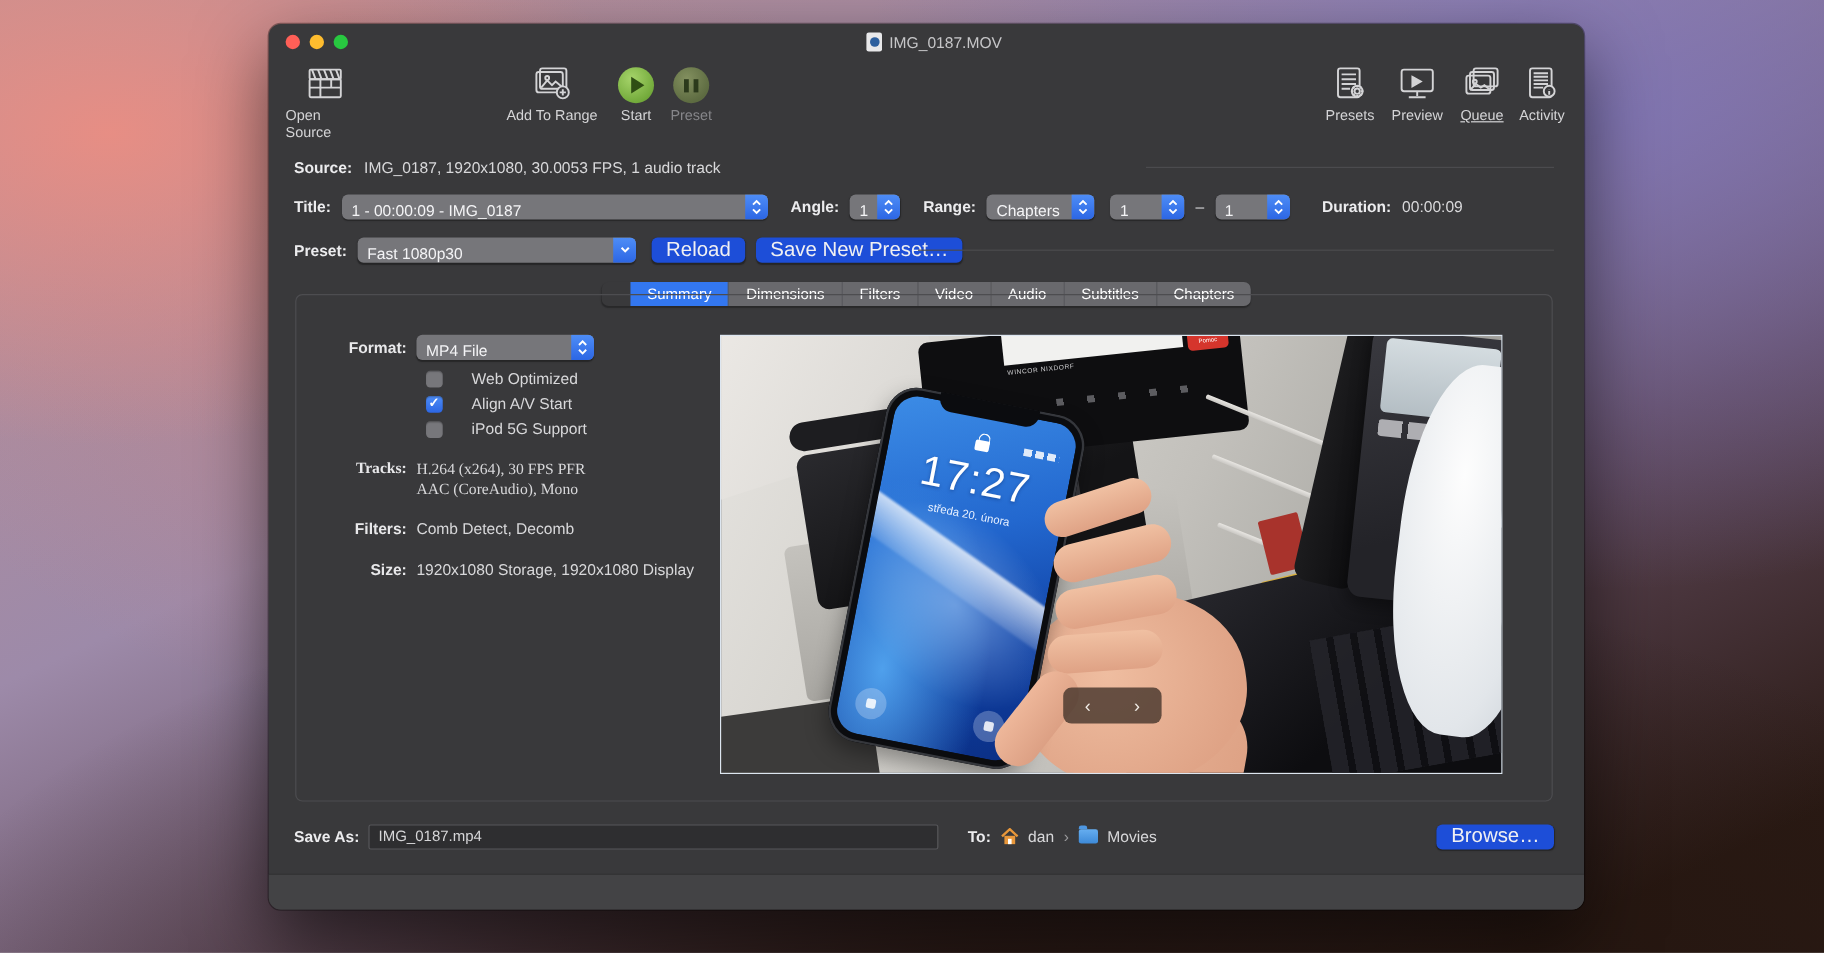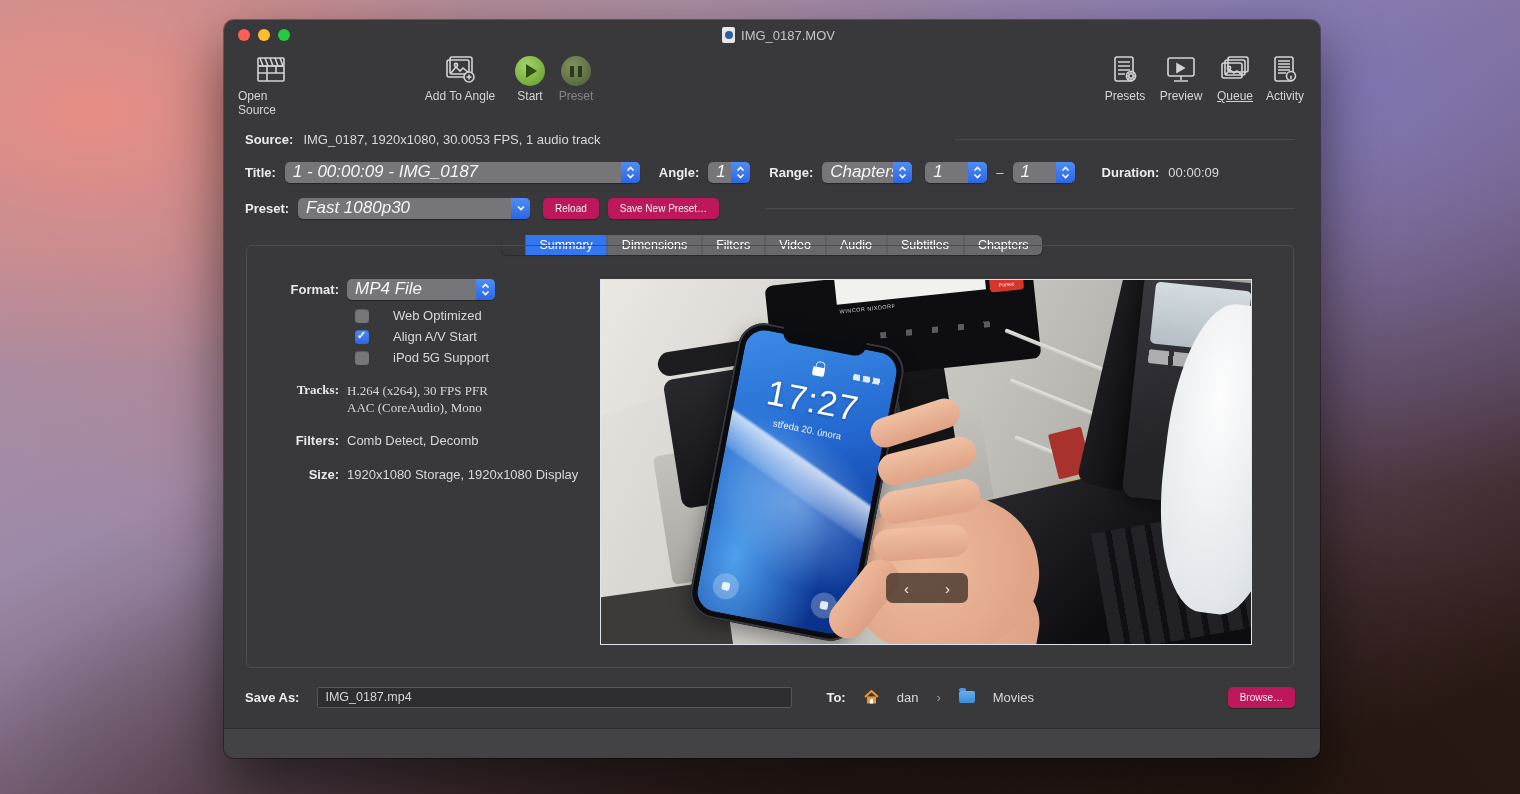--- a/index.html
+++ b/index.html
@@ -37,24 +37,24 @@
   .playcirc .tri { width:0; height:0; border-left:11px solid #2e4e14; border-top:7px solid transparent; border-bottom:7px solid transparent; margin-left:3px; }
   .pausecirc { width:30px; height:30px; border-radius:50%; background:radial-gradient(circle at 38% 32%, #83905f, #5d6b41 72%); display:flex; align-items:center; justify-content:center; gap:4px; }
   .pausecirc i { width:4px; height:11px; background:#2c3a1c; }
   svg.line { stroke:#d4d4d6; fill:none; stroke-width:1.6; }
 
   
   .lbl { font-weight:bold; color:#ececee; }
   .row { position:absolute; display:flex; align-items:center; }
   .hline { position:absolute; height:1px; background:#4b4b4e; }
 
-  .popup { display:inline-flex; align-items:flex-start; height:21px; background:#76767a; border-radius:5px; color:#f4f4f6; font-size:17px; box-shadow:0 1px 1px rgba(0,0,0,.35); overflow:hidden;font-style:italic; }
+  .popup { display:inline-flex; align-items:flex-end; height:21px; background:#76767a; border-radius:5px; color:#f4f4f6; font-size:13px; box-shadow:0 1px 1px rgba(0,0,0,.35); overflow:hidden; }
   .popup .txt { padding:0 8px; flex:1; white-space:nowrap; overflow:hidden; }
   .cap { width:19px; height:21px; background:linear-gradient(#4e8df6,#2c66e4); display:flex; align-items:center; justify-content:center; flex:none; }
-  .mbtn { display:inline-flex; align-items:center; justify-content:center; height:21px; padding:0 12px; background:#be185d; border-radius:5px; color:#f0f0f2; font-size:10px; box-shadow:0 1px 1px rgba(0,0,0,.35);text-align:right; }
+  .mbtn { display:inline-flex; align-items:center; justify-content:center; height:21px; padding:0 12px; background:#1d4ed8; border-radius:5px; color:#f0f0f2; font-size:17px; box-shadow:0 1px 1px rgba(0,0,0,.35);text-align:right; }
 
   
   .tabs { position:absolute; top:215px; left:50%; transform:translateX(-50%); display:flex; border-radius:6px; overflow:hidden; box-shadow:0 1px 1px rgba(0,0,0,.3);padding-left:24px; }
   .tab { background:#69696d; color:#fff; font-size:12.5px; padding:3px 14px; border-right:1px solid #595a5e; white-space:nowrap; }
   .tab:last-child{ border-right:none; }
   .tab.sel { background:#3377f0; }
 
   
   .contentbox { position:absolute; left:22px; right:26px; top:225px; height:423px; border:1px solid #4d4d50; border-radius:6px; }
   .srow { position:absolute; display:flex; }
@@ -153,21 +153,21 @@
       <span class="ic">
         <svg class="line" width="34" height="32" viewBox="0 0 34 32">
             <rect x="7" y="3" width="22" height="17" rx="2"></rect>
             <rect x="4" y="6" width="22" height="17" rx="2"></rect>
             <path d="M8 19l5-6 4 4 3-3 6 5"></path>
             <circle cx="13" cy="11" r="1.6"></circle>
             <circle cx="26" cy="23" r="5" fill="#39393b"></circle>
             <path d="M26 20.4v5.2M23.4 23h5.2"></path>
           </svg>
       </span>
-      <span>Add To Angle</span>
+      <span>Add To Range</span>
     </div>
     <div class="tbtn" style="left:286px; width:40px;">
       <span class="ic">
           <span class="playcirc">
             <span class="tri"></span>
           </span>
         </span>
       <span>Start</span>
     </div>
     <div class="tbtn dim" style="left:330px; width:44px;">
@@ -428,21 +428,21 @@
       <div class="ph-finger" style="left:278px; top:205px; width:102px; height:33px; transform:rotate(-10deg);"></div>
       <div class="ph-finger" style="left:272px; top:247px; width:96px; height:32px; transform:rotate(-4deg);"></div>
       <div class="ph-thumb"></div>
       <div class="ph-nav">
         <span>‹</span>
         <span>›</span>
       </div>
     </div>
   </div>
 
-  <div class="row" style="left:21px; top:666px; height:22px; gap:18px; right:25px;">
+  <div class="row" style="left:21px; top:666px; height:22px; gap:8px; right:25px;">
     <span class="lbl">Save As:</span>
     <span class="field" style="width:475px;">
       <span>IMG_0187.mp4</span>
     </span>
     <span class="lbl" style="margin-left:16px;">To:</span>
     <svg width="15" height="14" viewBox="0 0 15 14">
         <path d="M1 7L7.5 1 14 7" fill="none" stroke="#e8973a" stroke-width="2"></path>
         <rect x="3" y="6.5" width="9" height="7" fill="#e8973a"></rect>
         <rect x="6" y="9" width="3" height="4.5" fill="#fff"></rect>
       </svg>

